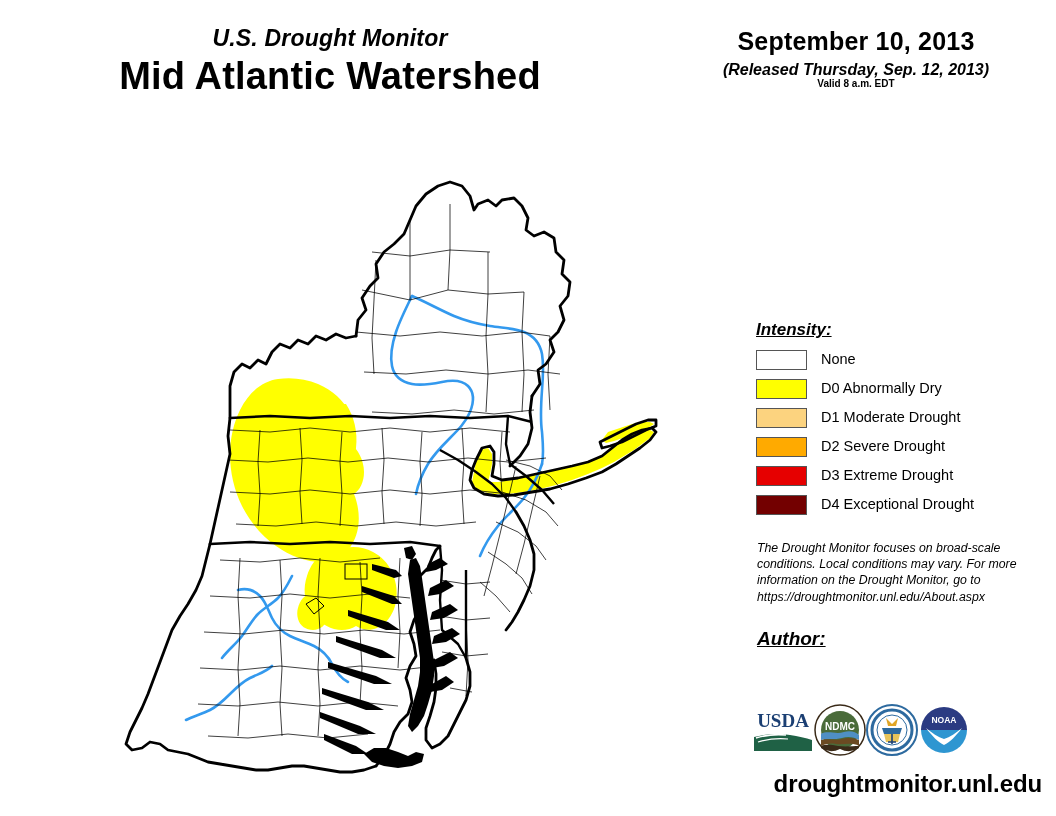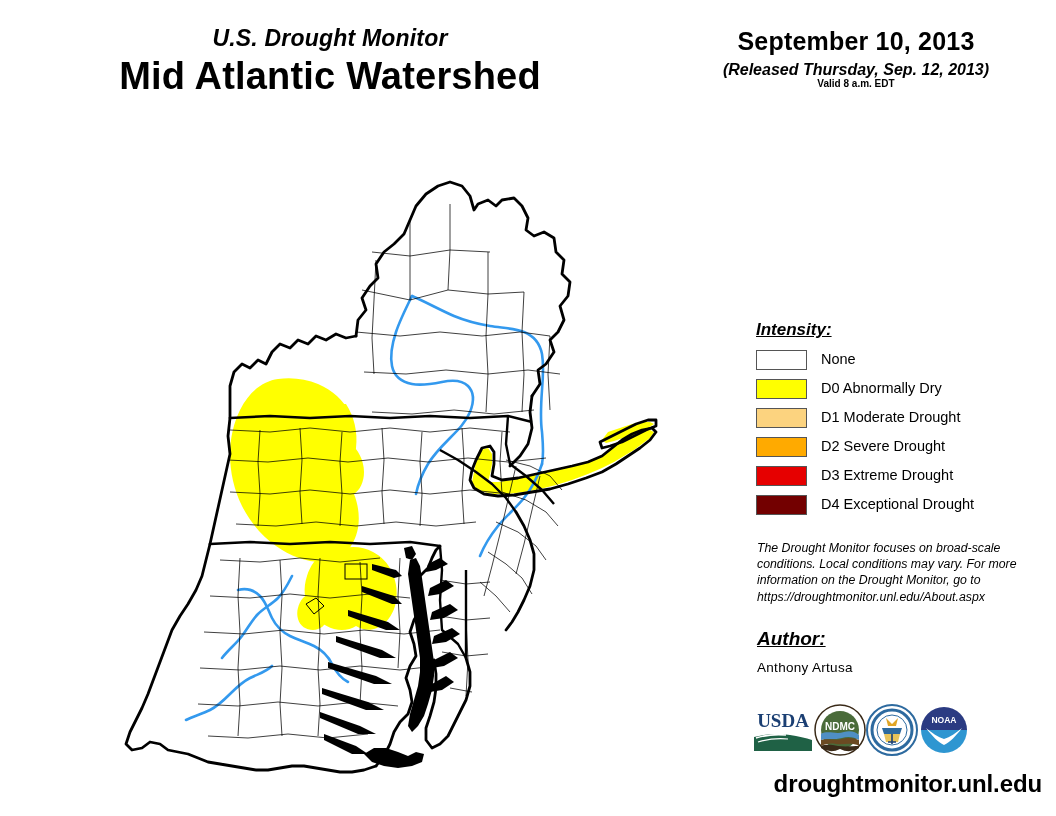--- a/index.html
+++ b/index.html
@@ -440,21 +440,20 @@
   <div class="legend-row">
     <span class="legend-swatch" style="background:#730000"></span>
     <span class="legend-label">D4 Exceptional Drought</span>
   </div>
 </div>
 
 <div id="disclaimer">The Drought Monitor focuses on broad-scale conditions. Local conditions may vary. For more information on the Drought Monitor, go to https://droughtmonitor.unl.edu/About.aspx</div>
 
 <div id="author-block">
   <div id="author-title">Author:</div>
-  <div class="author-line">Anthony Artusa</div>
 </div>
 
 <div id="logos">
 
   <span class="logo">
     <svg width="62" height="46" viewBox="0 0 62 46" xmlns="http://www.w3.org/2000/svg">
       <text x="31" y="20" text-anchor="middle" font-family="Liberation Serif, serif" font-size="19" font-weight="bold" fill="#1b3f73">USDA</text>
       <path d="M2,30 C14,27 26,26 38,28 C46,29 54,31 60,33 L60,44 L2,44 Z" fill="#1f6145"></path>
       <path d="M4,31 C14,28 24,27 34,28" stroke="#ffffff" stroke-width="1.6" fill="none"></path>
       <path d="M6,35 C16,32 26,31 36,32" stroke="#ffffff" stroke-width="1.2" fill="none"></path>

